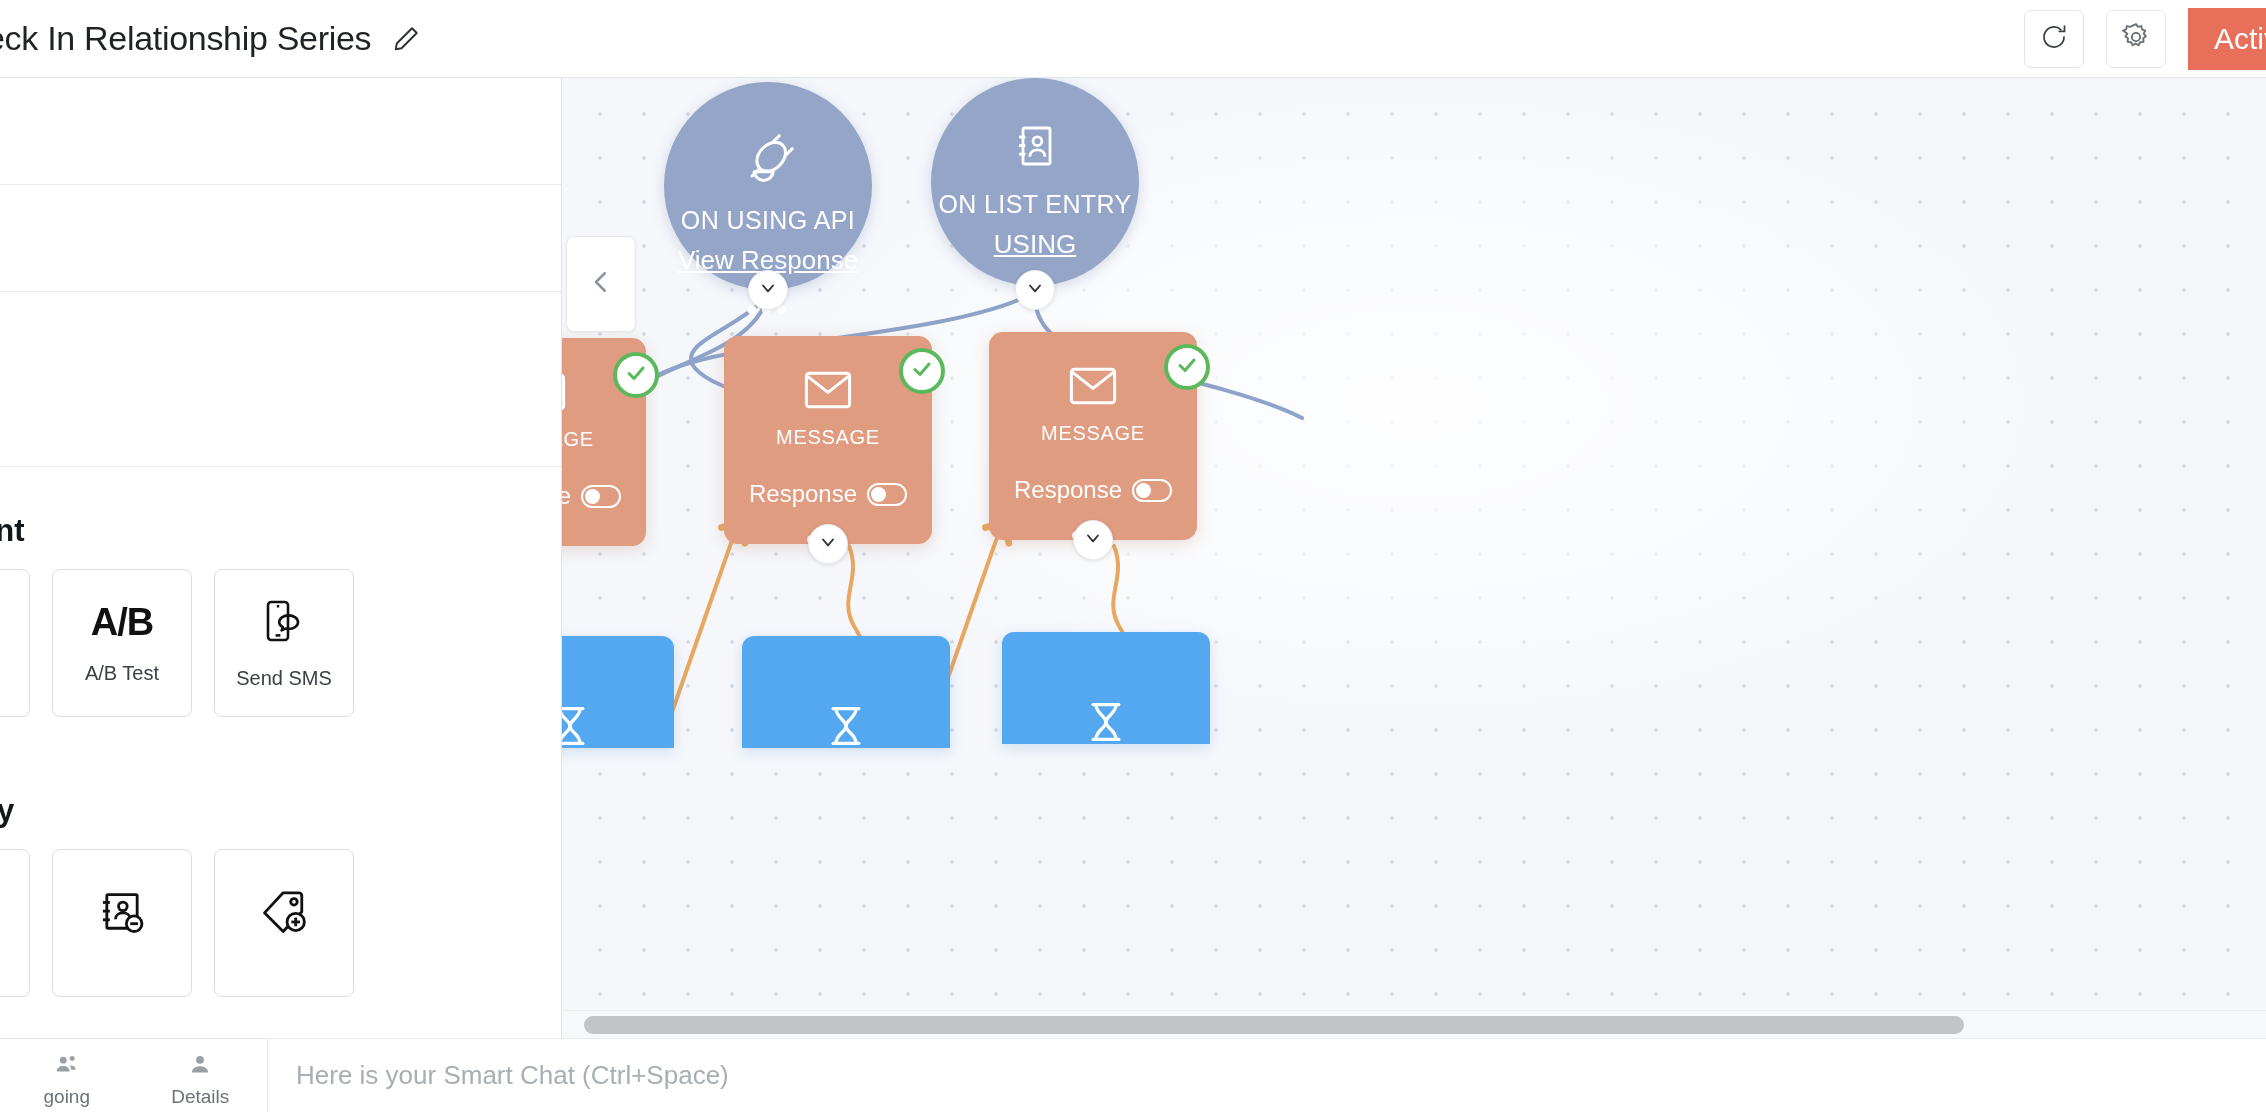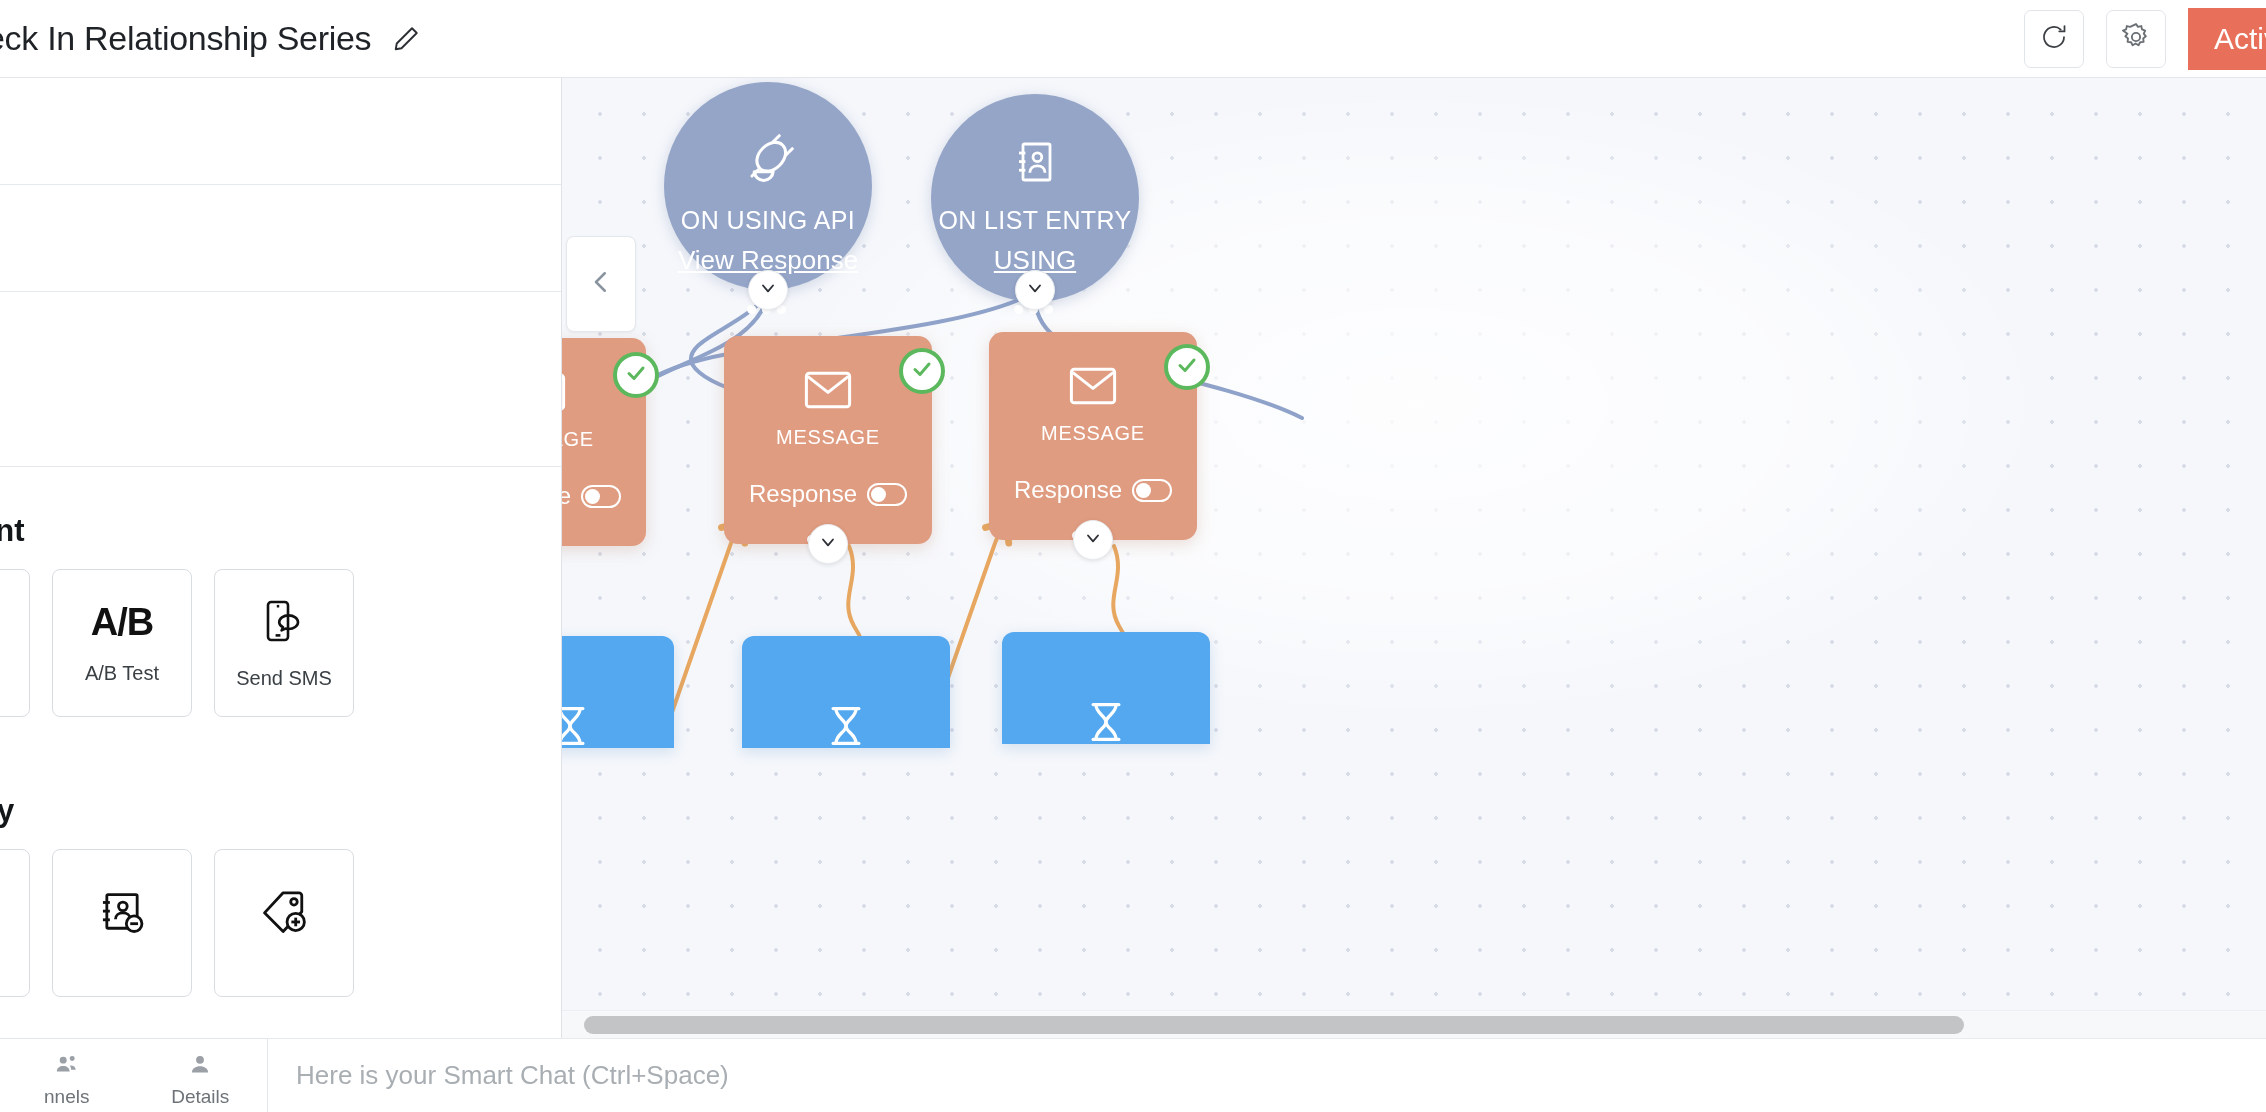--- a/index.html
+++ b/index.html
@@ -349,21 +349,21 @@
       <span class="dots cn-dots">•••</span>
     </div>
     <div class="chev-handle" style="left:186px; top:192px;">
       <span>
         <svg width="20" height="20" viewBox="0 0 24 24" fill="none" stroke="#2d3136" stroke-width="2.2" stroke-linecap="round" stroke-linejoin="round">
             <polyline points="6,9 12,16 18,9"></polyline>
           </svg>
       </span>
     </div>
 
-    <div class="circle-node" style="left:369px; top:16px; width:208px; height:208px;text-align:center;">
+    <div class="circle-node" style="left:369px; top:0; width:208px; height:208px;text-align:center;">
       <span class="cn-icon" style="margin-top:44px;">
         <svg width="48" height="48" viewBox="0 0 24 24" fill="none" stroke="#fff" stroke-width="1.4" stroke-linejoin="round">
           <rect x="6" y="3" width="13.5" height="18" rx="0.8"></rect>
           <line x1="4" y1="7.5" x2="7.2" y2="7.5"></line>
           <line x1="4" y1="11.8" x2="7.2" y2="11.8"></line>
           <line x1="4" y1="16.1" x2="7.2" y2="16.1"></line>
           <circle cx="13.2" cy="9.6" r="2.2"></circle>
           <path d="M9.4 17.4c0-2.2 1.7-3.5 3.8-3.5s3.8 1.3 3.8 3.5"></path>
         </svg>
       </span>
@@ -507,21 +507,21 @@
   <div class="bottom-nav">
     <div class="nav-item">
       <span>
         <svg width="26" height="26" viewBox="0 0 24 24" fill="#9aa0a6">
           <circle cx="8.5" cy="7.5" r="3.2"></circle>
             <circle cx="16.8" cy="6" r="2.3"></circle>
           <path d="M2.6 18c0-3.2 2.6-5 5.9-5s5.9 1.8 5.9 5z"></path>
           <path d="M15.2 12.4c2.8 0 4.8 1.4 4.8 3.9h-4.2c0-1.5-.5-2.8-1.4-3.8z"></path>
         </svg>
       </span>
-      <span class="nav-label">nnels</span>
+      <span class="nav-label">going</span>
     </div>
     <div class="nav-item">
       <span>
         <svg width="26" height="26" viewBox="0 0 24 24" fill="#9aa0a6">
           <circle cx="12" cy="7.2" r="3.6"></circle>
           <path d="M4.6 19c0-3.7 3.2-5.8 7.4-5.8s7.4 2.1 7.4 5.8z"></path>
         </svg>
       </span>
       <span class="nav-label">Details</span>
     </div>

